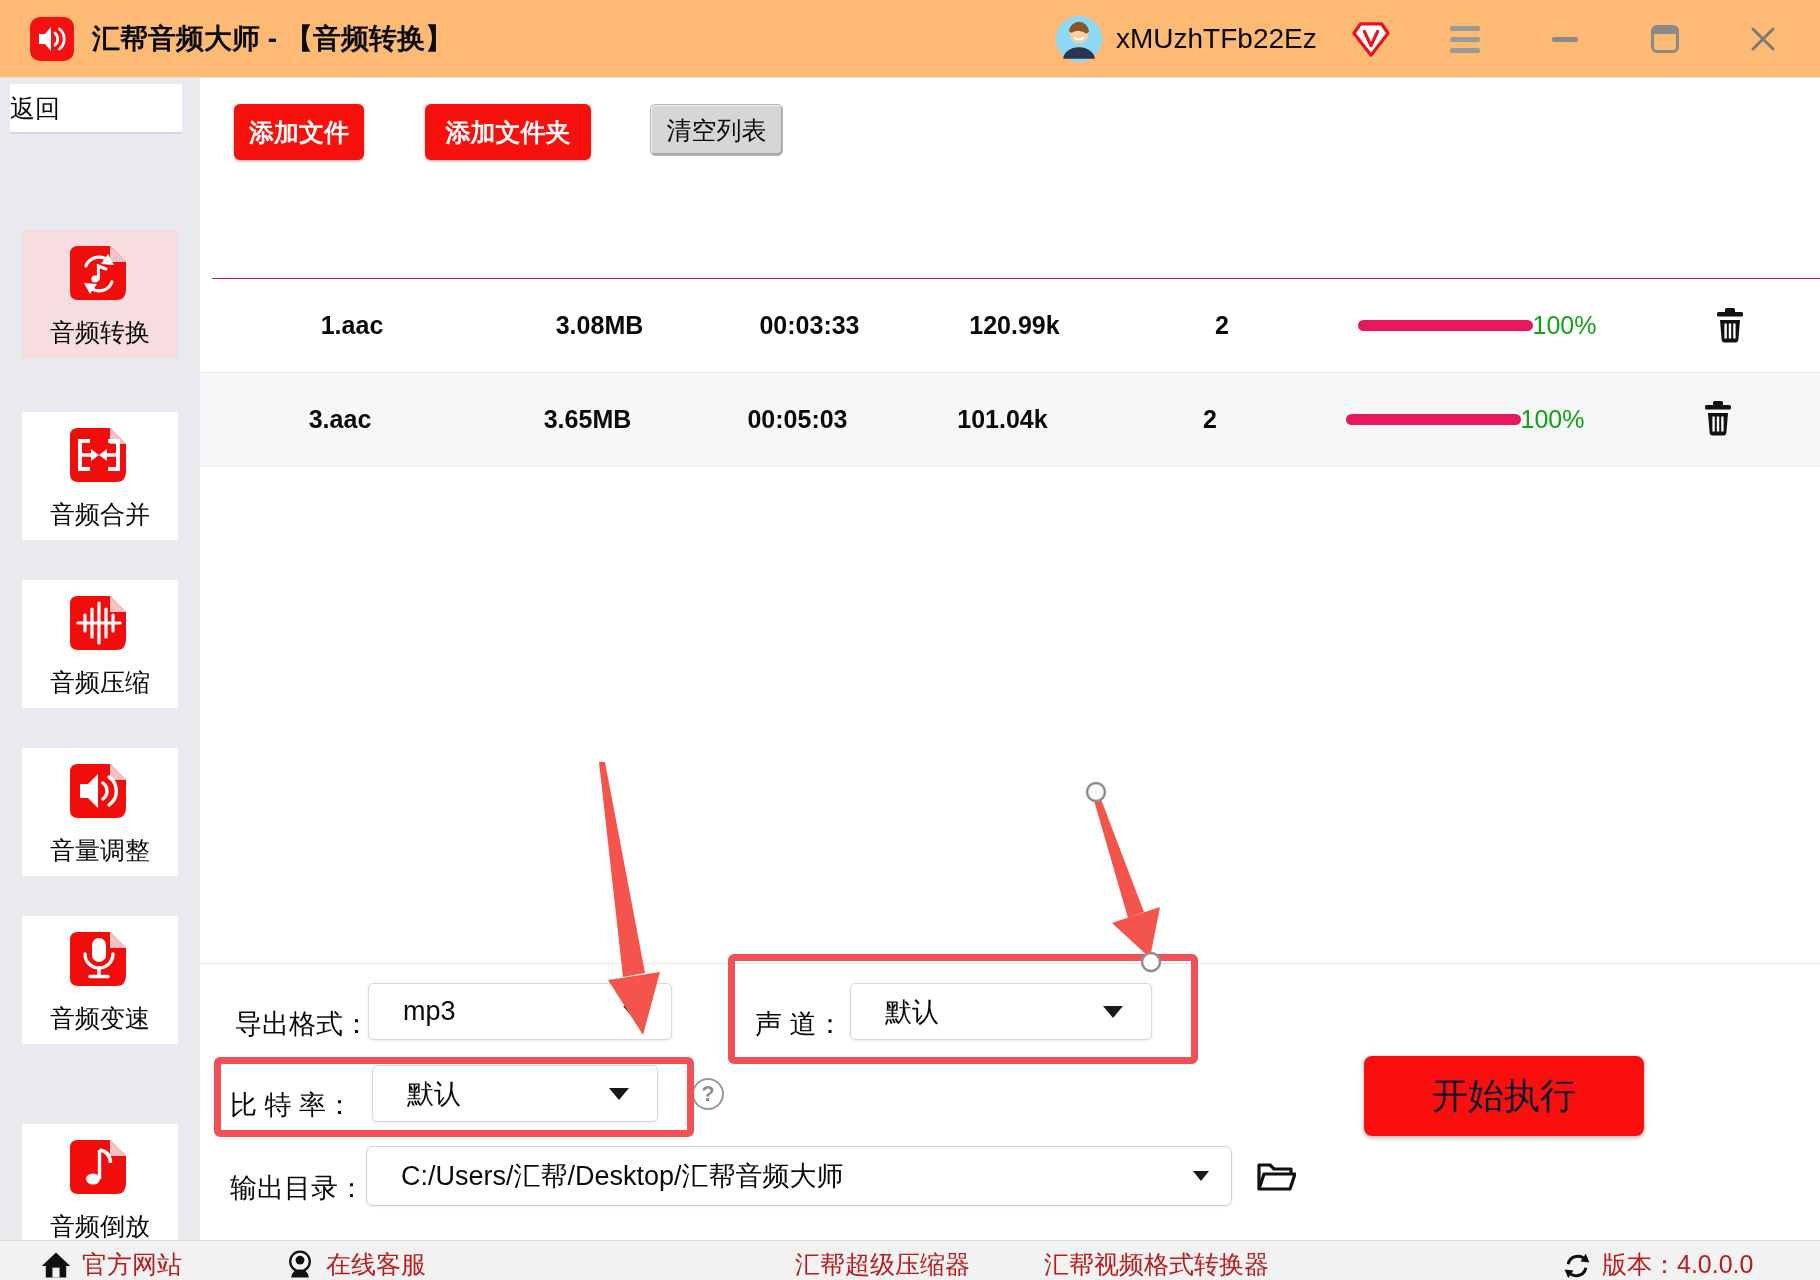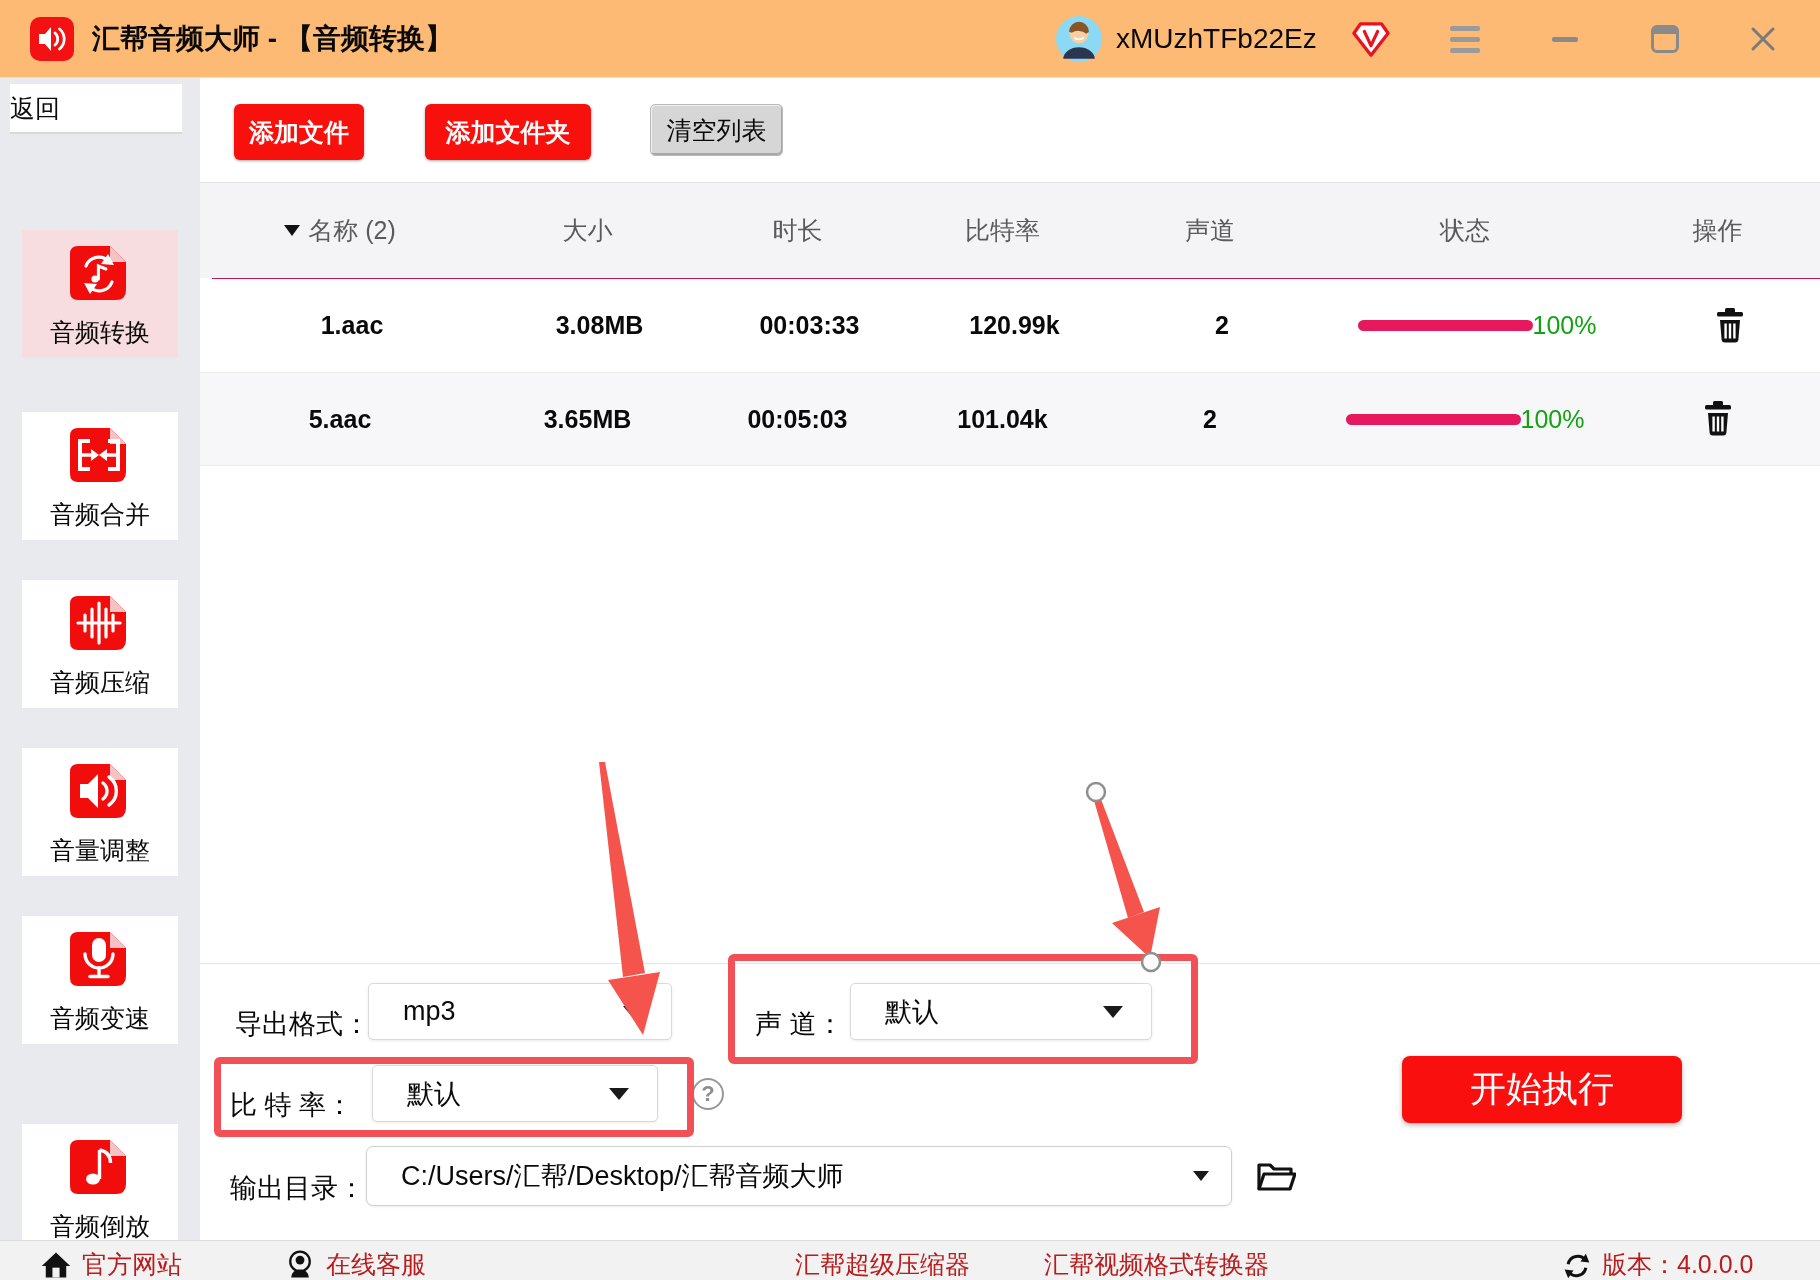--- a/index.html
+++ b/index.html
@@ -61,22 +61,22 @@
   .slabel { position:absolute; font-size:27px; color:#0a0a0a; z-index:2;margin-top:8px; }
   .combo { position:absolute; background:#fff; border:1px solid #d9d9d9; border-radius:5px;
     display:flex; align-items:center; font-size:27px; color:#0a0a0a; z-index:2;
     box-shadow:0 1px 3px rgba(0,0,0,.08); }
   .combo .cval { padding-left:34px; flex:1; white-space:nowrap; overflow:hidden; }
   .caret { width:0; height:0; border-left:10px solid transparent; border-right:10px solid transparent;
     border-top:12px solid #1a1a1a; margin-right:28px; }
   .caret.small { border-left-width:8px; border-right-width:8px; border-top-width:10px; margin-right:22px; }
   .helpicon { position:absolute; width:32px; height:32px; border:2.5px solid #989898; border-radius:50%;
     color:#8d8d8d; font-size:22px; font-weight:bold; text-align:center; line-height:28px; z-index:2; }
-  .startbtn { position:absolute; left:1402px; top:1056px; width:280px; height:67px; background:#fa0f0f;
-    color:#ffffff; font-size:36px; border:none; border-radius:8px; box-shadow:0 2px 5px rgba(0,0,0,.3);
+  .startbtn { position:absolute; left:1364px; top:1056px; width:280px; height:80px; background:#fa0f0f;
+    color:#0f172a; font-size:36px; border:none; border-radius:8px; box-shadow:0 2px 5px rgba(0,0,0,.3);
     display:flex; align-items:center; justify-content:center; z-index:2; }
   .foldericon { position:absolute; z-index:2; }
   
   .anno-rect { position:absolute; border:7px solid #f15156; border-radius:6px; z-index:55; pointer-events:none; }
   #anno-svg { position:absolute; left:0; top:0; z-index:60; pointer-events:none; }
   
   .statusbar { position:absolute; left:0; top:1240px; width:1820px; height:40px;
     background:#f2f2f3; border-top:1px solid #dedede; z-index:6; }
   .sb-item { position:absolute; top:0; height:40px; display:flex; align-items:flex-end; gap:10px;
     font-size:25px; color:#b91c1c; }
@@ -225,32 +225,20 @@
         </svg>
       </span>
       <span class="nlabel">音频倒放</span>
     </div>
   </div>
 
   <button class="btn-red" style="left:234px;width:130px">添加文件</button>
   <button class="btn-red" style="left:425px;width:166px">添加文件夹</button>
   <button class="btn-gray" style="left:650px;width:133px">清空列表</button>
 
-  <div class="thead cols">
-    <div>
-      <span class="sortcaret"></span>
-      <span>名称 (2)</span>
-    </div>
-    <div>大小</div>
-    <div>时长</div>
-    <div>比特率</div>
-    <div>声道</div>
-    <div>状态</div>
-    <div>操作</div>
-  </div>
 
   <div class="trow cols row0">
     <div>1.aac</div>
     <div>3.08MB</div>
     <div>00:03:33</div>
     <div>120.99k</div>
     <div>2</div>
     <div>
       <span class="pbar"></span>
         <span class="pct">100%</span>
@@ -265,21 +253,21 @@
               <line x1="12.6" y1="17.5" x2="12.6" y2="32.5"></line>
               <line x1="17" y1="17.5" x2="17" y2="32.5"></line>
               <line x1="21.4" y1="17.5" x2="21.4" y2="32.5"></line>
             </g>
         </svg>
       </span>
     </div>
   </div>
 
   <div class="trow cols row1">
-    <div>5.aac</div>
+    <div>3.aac</div>
     <div>3.65MB</div>
     <div>00:05:03</div>
     <div>101.04k</div>
     <div>2</div>
     <div>
       <span class="pbar"></span>
         <span class="pct">100%</span>
     </div>
     <div>
       <span class="trashbtn">

